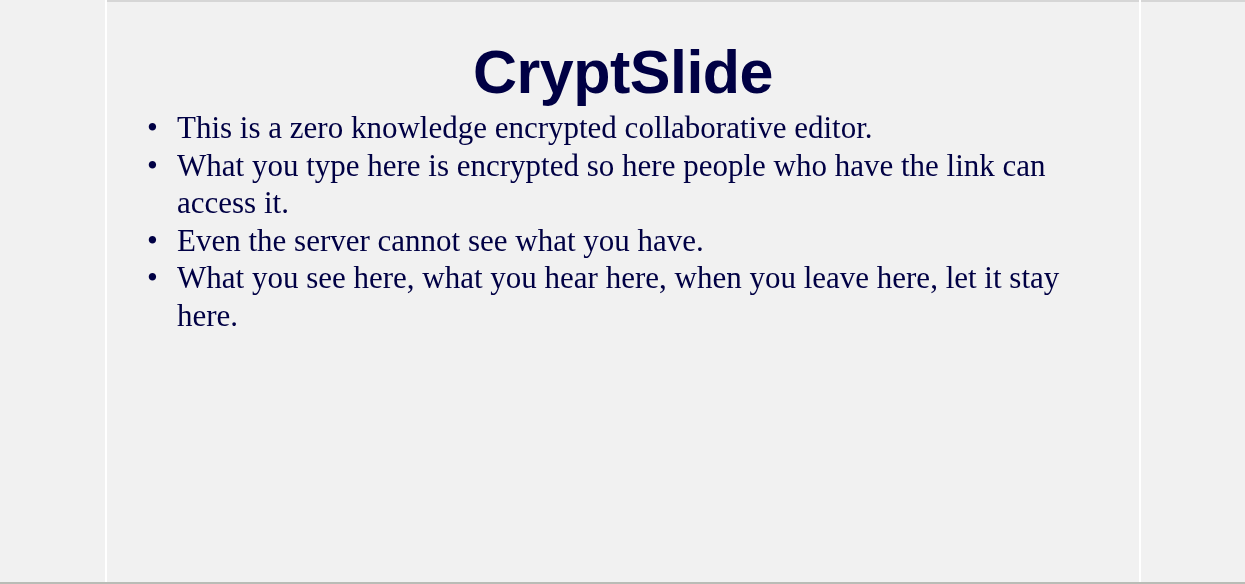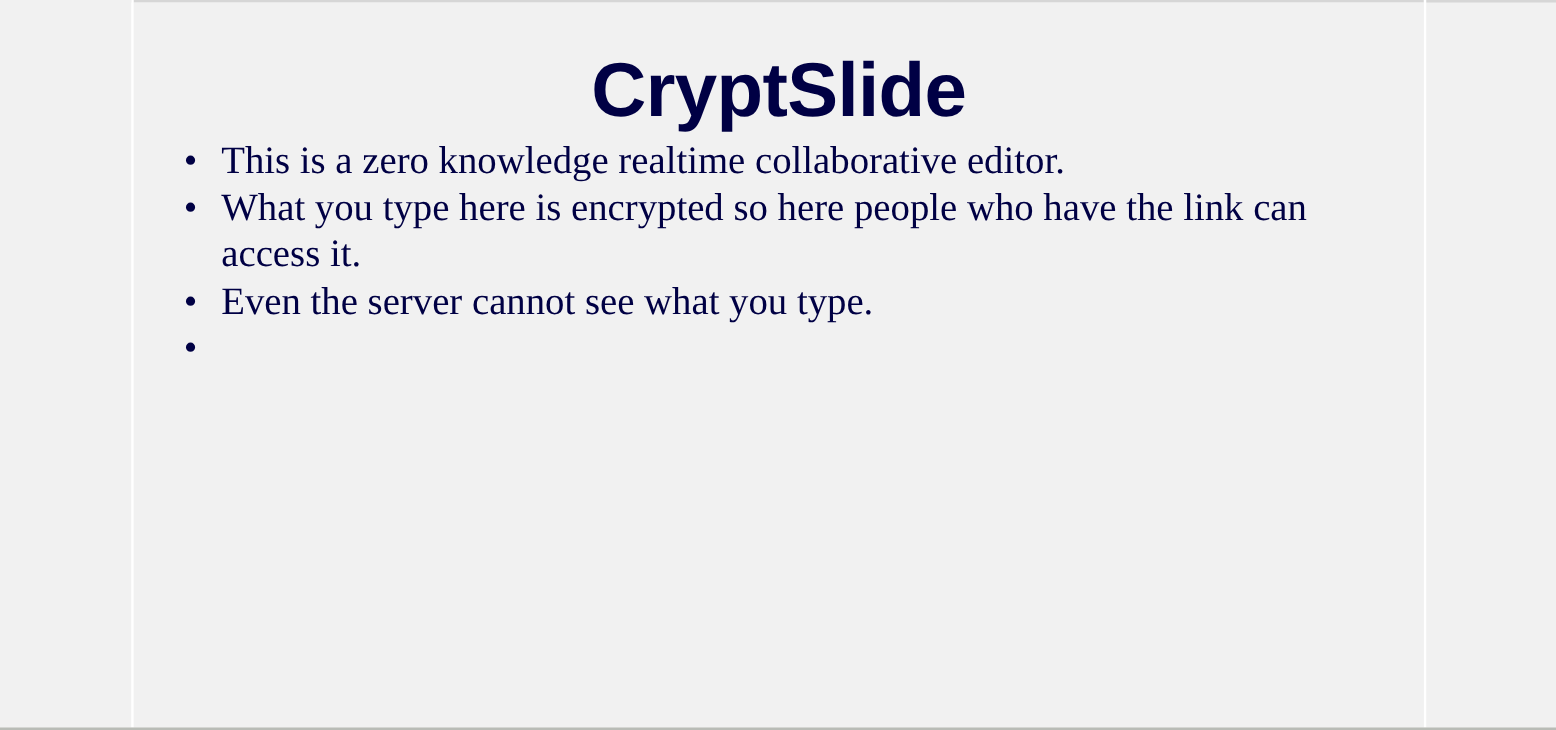--- a/index.html
+++ b/index.html
@@ -128,35 +128,36 @@
 
   <div class="slide-canvas">
 
     <h1 class="slide-title">CryptSlide</h1>
 
     <div class="bullets-wrap">
       <ul class="slide-bullets">
 
         <li class="bullet-item">
           <span class="bullet-marker">•</span>
-          <span class="bullet-text">This is a zero knowledge realtime collaborative editor.</span>
+          <span class="bullet-text">This is a zero knowledge encrypted collaborative editor.</span>
         </li>
 
         <li class="bullet-item">
           <span class="bullet-marker">•</span>
           <span class="bullet-text">What you type here is encrypted so here people who have the link can access it.</span>
         </li>
 
         <li class="bullet-item">
           <span class="bullet-marker">•</span>
-          <span class="bullet-text">Even the server cannot see what you type.</span>
+          <span class="bullet-text">Even the server cannot see what you have.</span>
         </li>
 
         <li class="bullet-item">
           <span class="bullet-marker">•</span>
+          <span class="bullet-text">What you see here, what you hear here, when you leave here, let it stay here.</span>
         </li>
 
       </ul>
     </div>
 
   </div>
 
   <div class="bottom-rule"></div>
 
 </div>

